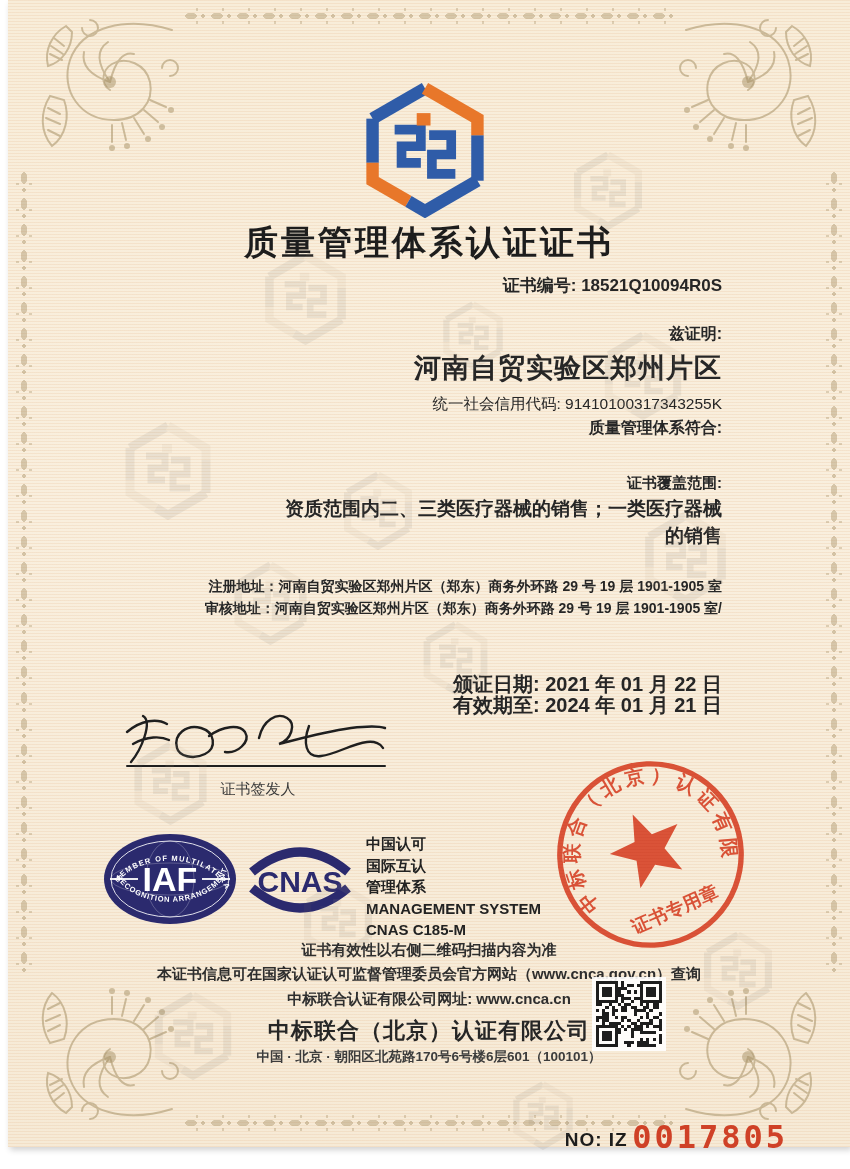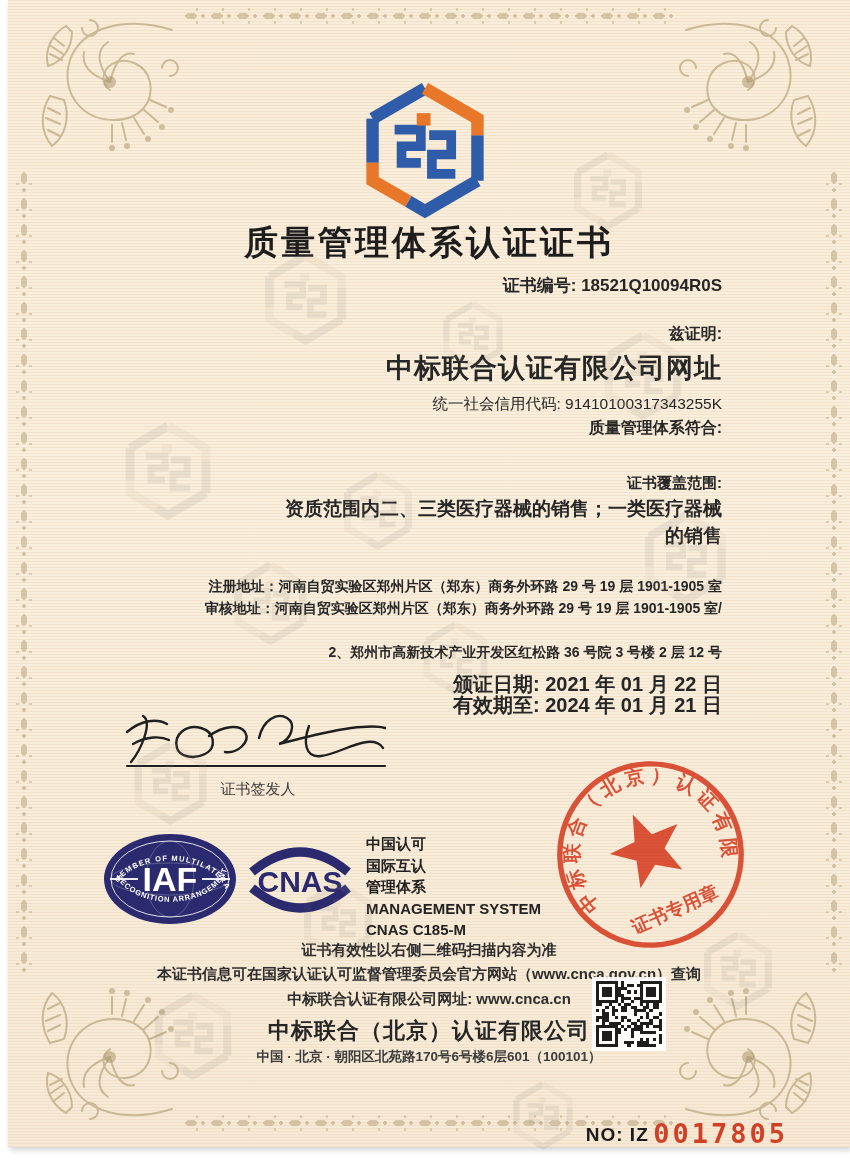--- a/index.html
+++ b/index.html
@@ -60,21 +60,21 @@
   .scope{font-size:19px;font-weight:800;}
   .addr{position:absolute;right:128px;text-align:right;font-size:14px;font-weight:700;line-height:22px;white-space:nowrap;}
   .dateline{font-size:20px;font-weight:700;}
   .signer-label{font-size:15px;color:#3a3a3a;}
   .acc-lines{font-size:15px;font-weight:700;line-height:21.5px;color:#222;}
   .foot-note{font-size:15px;font-weight:700;color:#2e2e2e;}
   .org-name{font-size:22px;font-weight:800;letter-spacing:1px;}
   .org-addr{font-size:13.5px;font-weight:600;color:#3c3c3c;}
   .serial{position:absolute;right:62px;top:1118px;white-space:nowrap;}
   .serial .lbl{font-size:19px;font-weight:800;color:#1c1c1c;letter-spacing:1px;}
-  .serial .num{font-family:"DejaVu Sans Mono","Liberation Mono",monospace;font-size:27px;font-weight:700;color:#cf4127;letter-spacing:3px;vertical-align:-2px;}
+  .serial .num{font-family:"DejaVu Sans Mono","Liberation Mono",monospace;font-size:32px;font-weight:700;color:#cf4127;letter-spacing:3px;vertical-align:-2px;}
   #qr{position:absolute;left:584px;top:977px;width:66px;height:66px;padding:4px;background:rgba(255,255,255,.9);display:grid;grid-template-columns:repeat(21,1fr);grid-template-rows:repeat(21,1fr);}
   #qr .on{background:#1e1e1e;}
   .seal-wrap{position:absolute;left:545px;top:757px;width:195px;height:195px;transform:rotate(-24deg);opacity:.88;mix-blend-mode:multiply;}
 </style>
 </head>
 <body>
 
 <div class="paper">
 
   <svg class="corner tl" viewBox="0 0 170 170">
@@ -192,33 +192,32 @@
   </svg>
 
   <div class="ctr title" style="top:220px">质量管理体系认证证书</div>
 
   <div class="r certno" style="top:274px">
     <span>证书编号:</span>
     <span>18521Q10094R0S</span>
   </div>
 
   <div class="r small-label" style="top:324px">兹证明:</div>
-  <div class="r company" style="top:350px">中标联合认证有限公司网址</div>
+  <div class="r company" style="top:350px">河南自贸实验区郑州片区</div>
   <div class="r credit" style="top:394px">
     <span>统一社会信用代码:</span>
     <span>91410100317343255K</span>
   </div>
   <div class="r small-label" style="top:418px">质量管理体系符合:</div>
   <div class="r scope-label" style="top:474px">证书覆盖范围:</div>
   <div class="r scope" style="top:496px">资质范围内二、三类医疗器械的销售；一类医疗器械</div>
   <div class="r scope" style="top:523px">的销售</div>
 
   <div class="addr" style="top:575px">注册地址：河南自贸实验区郑州片区（郑东）商务外环路 29 号 19 层 1901-1905 室</div>
   <div class="addr" style="top:597px">审核地址：河南自贸实验区郑州片区（郑东）商务外环路 29 号 19 层 1901-1905 室/</div>
-  <div class="addr" style="top:641px">2、郑州市高新技术产业开发区红松路 36 号院 3 号楼 2 层 12 号</div>
 
   <div class="r dateline" style="top:671px">
     <span>颁证日期:</span>
     <span>2021 年 01 月 22 日</span>
   </div>
   <div class="r dateline" style="top:692px">
     <span>有效期至:</span>
     <span>2024 年 01 月 21 日</span>
   </div>
 

